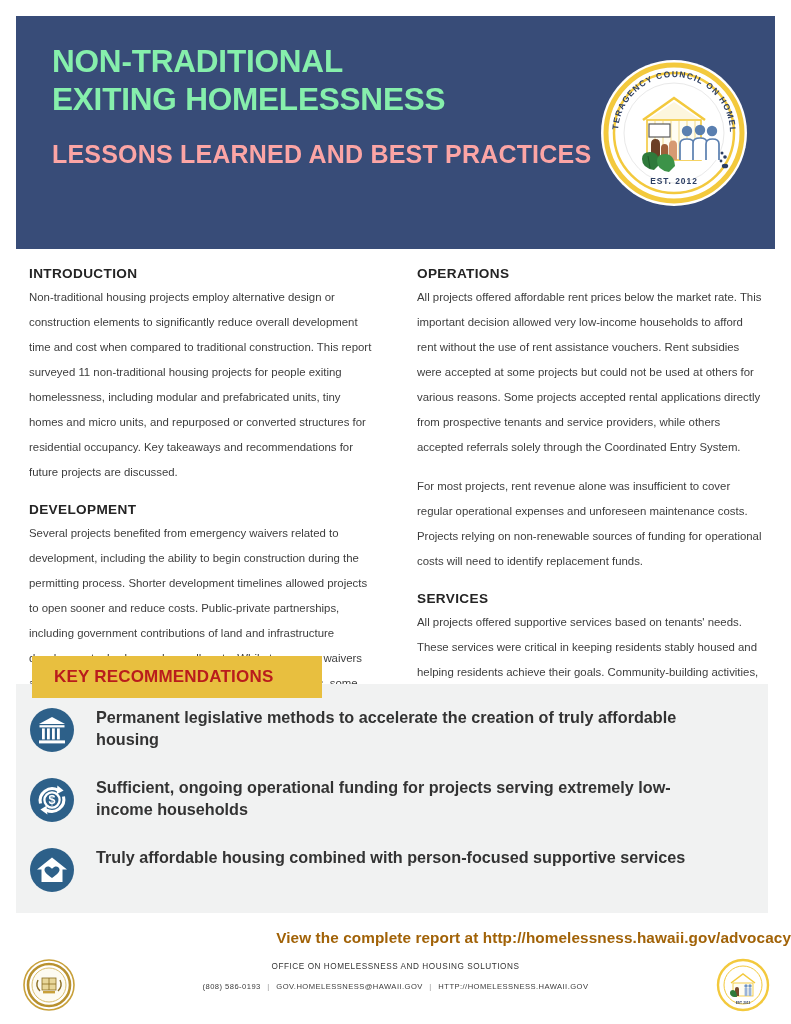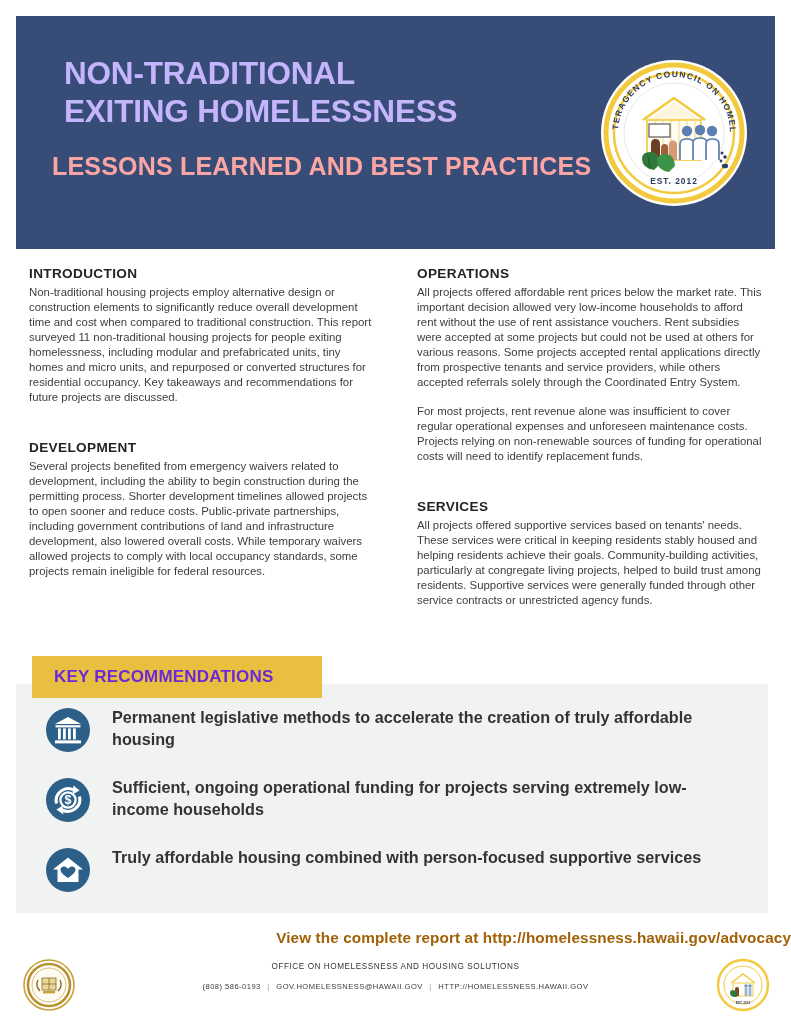--- a/index.html
+++ b/index.html
@@ -33,23 +33,23 @@
     width: 759px;
     height: 233px;
     background: #384c78;
     box-sizing: border-box;
     padding: 26px 30px 18px 36px;
   }
   .header-title {
     font-size: 31.5px;
     line-height: 38px;
     font-weight: bold;
-    color: #c4b5fd;
+    color: #86efac;
     letter-spacing: -0.2px;
-    margin: 12px;
+    margin: 0;
     max-width: 530px;
     text-transform: uppercase;
   }
   .header-title .ln { display: block; }
   .header-sub {
     margin-top: 22px;
     font-size: 25px;
     font-weight: bold;
     color: #fca5a5;
     letter-spacing: 0.2px;
@@ -85,24 +85,24 @@
     margin: 0 0 4px 0;
     font-size: 13.6px;
     font-weight: bold;
     letter-spacing: 0.35px;
     color: #242424;
     text-transform: uppercase;
   }
   .sec-body {
     margin: 0;
     font-size: 11.4px;
-    line-height: 15px;
+    line-height: 25px;
     color: #3d3d3d;
   }
-  .sec + .sec { margin-top: 35px; }
+  .sec + .sec { margin-top: 17px; }
   .sec-body + .sec-body { margin-top: 14px; }
 
   
   .recs-panel {
     position: absolute;
     left: 16px;
     top: 684px;
     width: 752px;
     height: 229px;
     background: #f1f2f2;
@@ -116,27 +116,27 @@
     background: #e8bf3f;
     display: flex;
     align-items: center;
     padding-left: 22px;
     box-sizing: border-box;
   }
   .recs-banner-label {
     font-size: 17px;
     font-weight: bold;
     letter-spacing: 0.2px;
-    color: #6d28d9;
+    color: #b91c1c;
     text-transform: uppercase;
   }
 
   .rec-list {
     position: absolute;
-    left: 16px;
+    left: 0;
     top: 706px;
     width: 724px;
   }
   .rec-item {
     display: flex;
     align-items: flex-start;
     padding: 0 0 0 30px;
     margin-bottom: 18px;
     min-height: 52px;
   }

